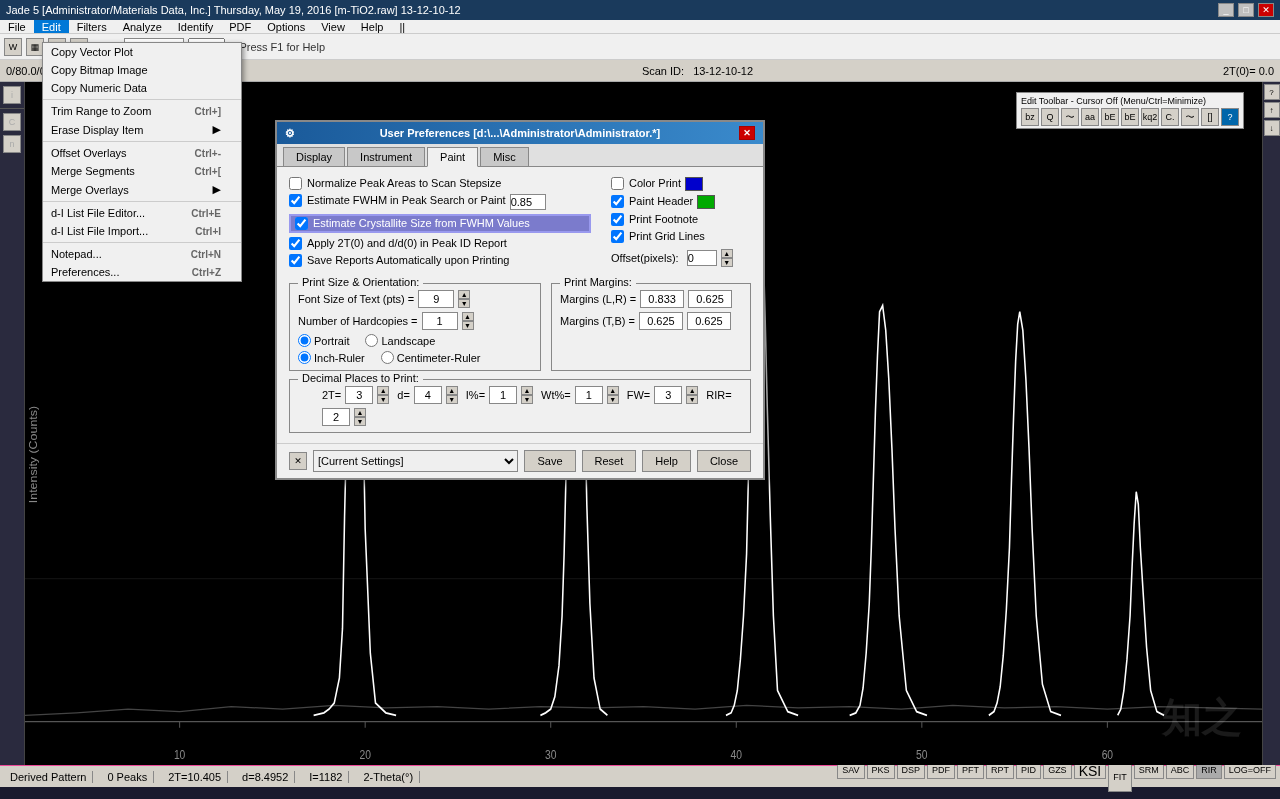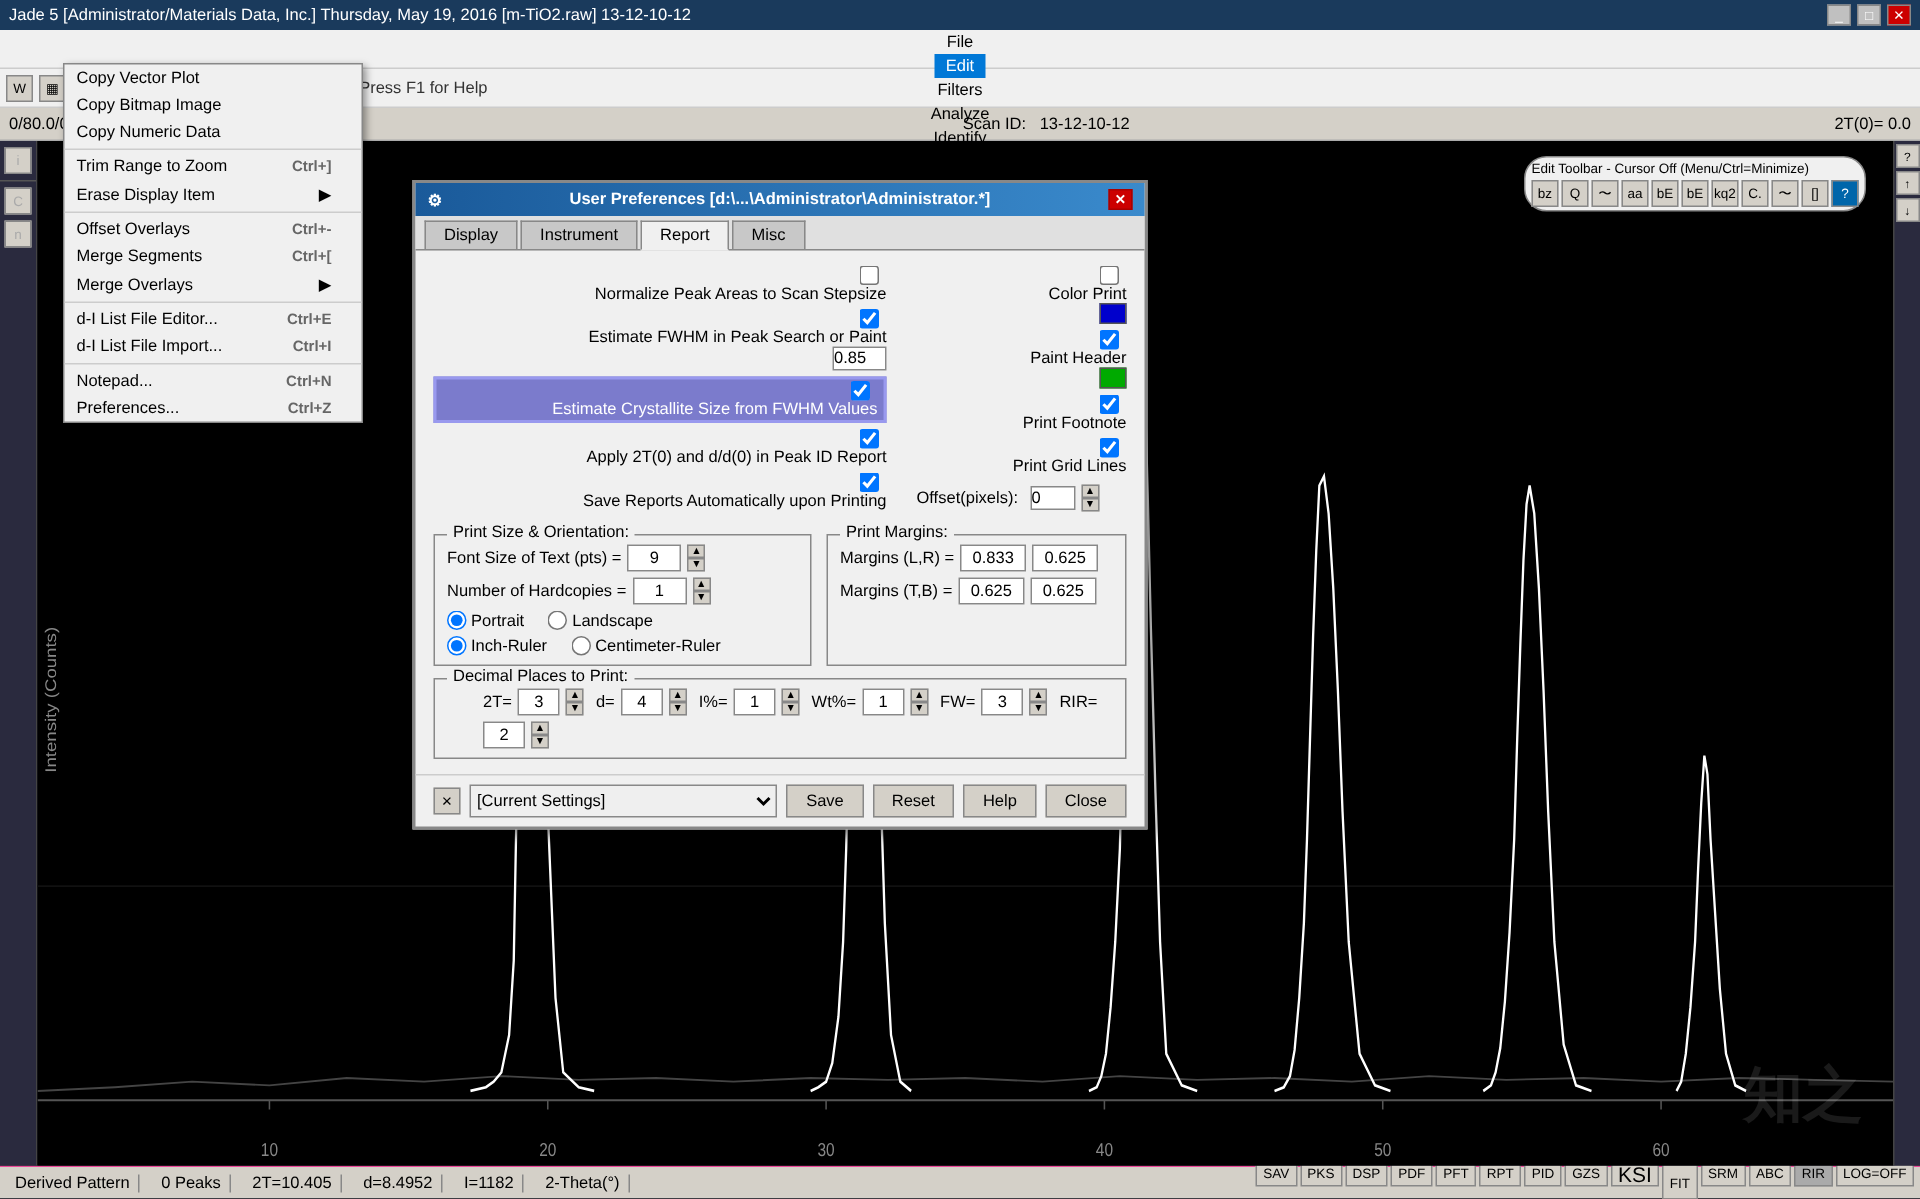--- a/index.html
+++ b/index.html
@@ -36,25 +36,24 @@
       font-size: 9px;
       display: flex;
       align-items: center;
       justify-content: center;
       cursor: pointer;
     }
 
     
     .menu-bar {
       background: #f0f0f0;
-      height: 26px;
+      height: 14px;
       display: flex;
       align-items: center;
       border-bottom: 1px solid #ccc;
-      flex-direction: column;
     }
     .menu-item {
       padding: 2px 8px;
       font-size: 11px;
       cursor: pointer;
       height: 100%;
       display: flex;
       align-items: center;
     }
     .menu-item:hover, .menu-item.active {
@@ -231,24 +230,23 @@
       z-index: 1;
     }
 
     
     .dialog-content {
       padding: 10px 12px;
     }
 
     .checkbox-row {
       display: flex;
-      align-items: flex-end;
+      align-items: flex-start;
       margin-bottom: 4px;
       font-size: 11px;
-      flex-direction: column;
     }
     .checkbox-row input[type=checkbox] {
       margin-right: 5px;
     }
 
     .highlighted-row {
       background: #7b7bcc;
       color: #fff;
       padding: 1px 4px;
       border: 2px solid #9999ee;
@@ -486,21 +484,21 @@
       <line x1="690" y1="515" x2="690" y2="520" stroke="#555" stroke-width="1"></line>
       <line x1="870" y1="515" x2="870" y2="520" stroke="#555" stroke-width="1"></line>
       <line x1="1050" y1="515" x2="1050" y2="520" stroke="#555" stroke-width="1"></line>
 
       <line x1="0" y1="515" x2="1200" y2="515" stroke="#555" stroke-width="1"></line>
 
       <text x="12" y="300" fill="#888" font-size="10" text-anchor="middle" transform="rotate(-90, 12, 300)">Intensity (Counts)</text>
     </svg>
 
     
-    <div class="edit-toolbar-box" style="top:10px;border-radius:15px;">
+    <div class="edit-toolbar-box" style="top:10px;">
       <span style="font-size:9px;white-space:nowrap;">Edit Toolbar - Cursor Off (Menu/Ctrl=Minimize)</span>
       <div class="edit-toolbar-icons">
         <div class="tb-icon">bz</div>
         <div class="tb-icon">Q</div>
         <div class="tb-icon">〜</div>
         <div class="tb-icon">aa</div>
         <div class="tb-icon">bE</div>
         <div class="tb-icon">bE</div>
         <div class="tb-icon">kq2</div>
         <div class="tb-icon">C.</div>
@@ -602,21 +600,21 @@
 <div class="dialog-overlay">
   <div class="dialog-title">
     <span style="margin-right:6px;">⚙</span>
     <span>User Preferences [d:\...\Administrator\Administrator.*]</span>
     <div class="dialog-close-btn">✕</div>
   </div>
 
   <div class="tabs">
     <div class="tab">Display</div>
     <div class="tab">Instrument</div>
-    <div class="tab active">Report</div>
+    <div class="tab active">Paint</div>
     <div class="tab">Misc</div>
   </div>
 
   <div class="dialog-content">
     <div class="two-col">
 
       <div class="col-left">
         <div class="checkbox-row">
           <input type="checkbox" style="">
           <label>Normalize Peak Areas to Scan Stepsize</label>

